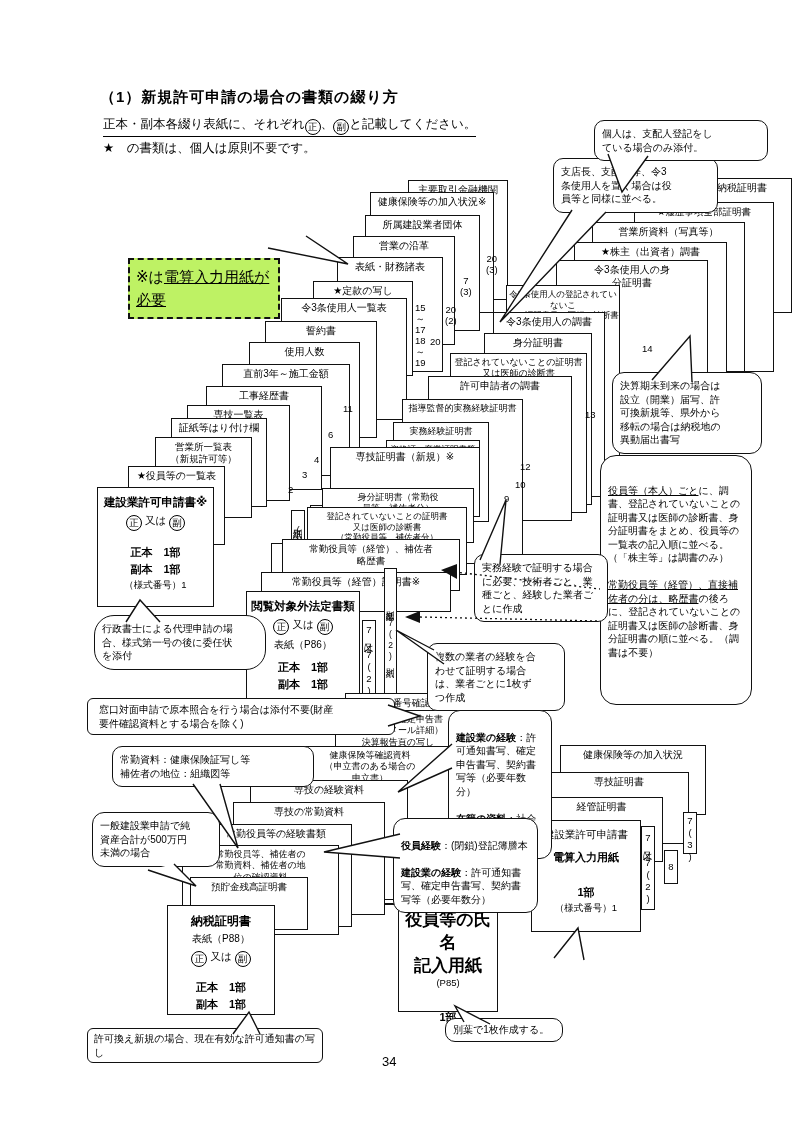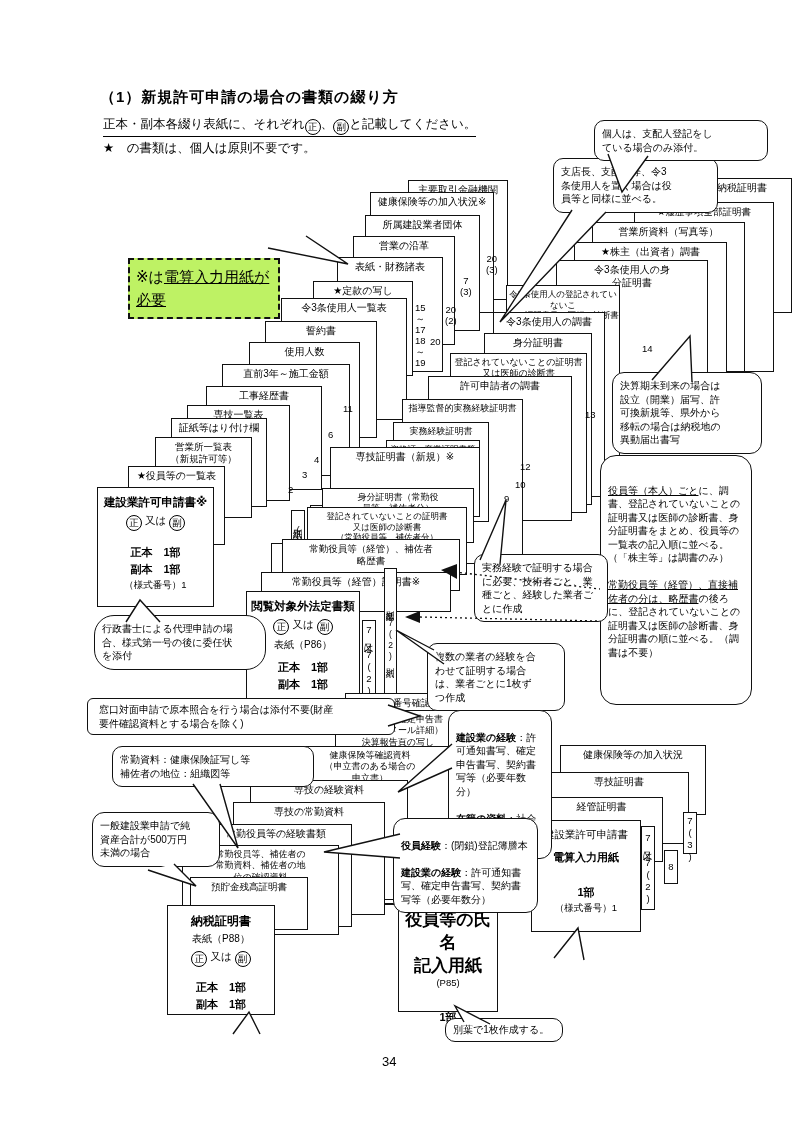--- a/index.html
+++ b/index.html
@@ -226,20 +226,21 @@
 未満の場合</div>
   <div class="callout" style="left:448px;top:710px;width:104px;border-radius:12px;">
     <span class="bold">建設業の経験</span><span>：許可通知書写、確定申告書写、契約書写等（必要年数分）</span><br>
     <span class="bold">在籍の資料</span><span>：社会保険記録照会表写等（必要年数分）</span>
   </div>
   <div class="callout" style="left:393px;top:818px;width:145px;border-radius:12px;">
     <span class="bold">役員経験</span><span>：(閉鎖)登記簿謄本</span><br>
     <span class="bold">建設業の経験</span><span>：許可通知書写、確定申告書写、契約書写等（必要年数分）</span>
   </div>
   <div class="callout" style="left:445px;top:1018px;width:118px;border-radius:10px;padding:4px 7px;">別葉で1枚作成する。</div>
+  <div class="callout" style="left:87px;top:1028px;width:236px;border-radius:6px;padding:3px 6px;">許可換え新規の場合、現在有効な許可通知書の写し</div>
 
   <div class="pageno">34</div>
 
   <svg id="overlay" width="793" height="1122" viewBox="0 0 793 1122">
     <g fill="#fff" stroke="#111" stroke-width="1.4">
       <path d="M268,248 L348,264 L306,236"></path>
       <path d="M572,210 L500,322 L606,212"></path>
       <path d="M608,154 L622,192 L648,156"></path>
       <path d="M652,380 L690,336 L692,382"></path>
       <path d="M480,560 L506,500 L500,564"></path>

